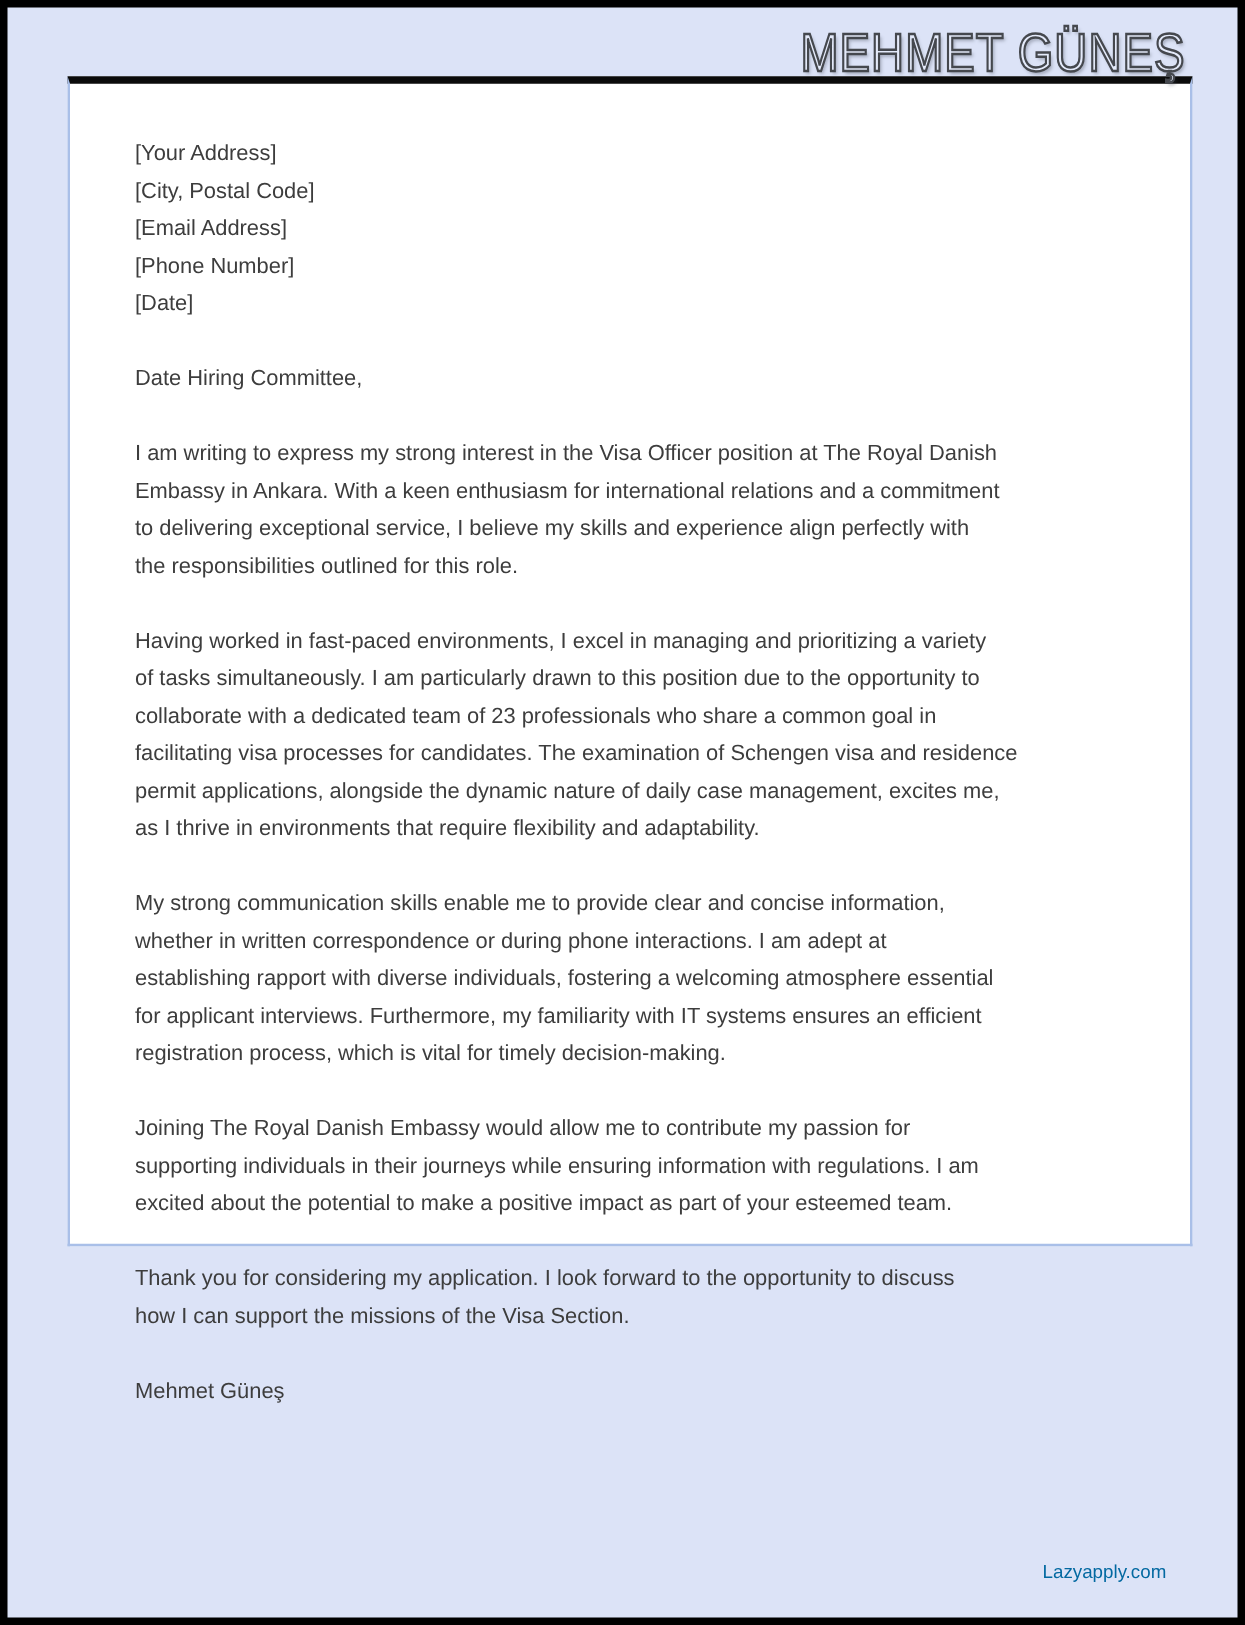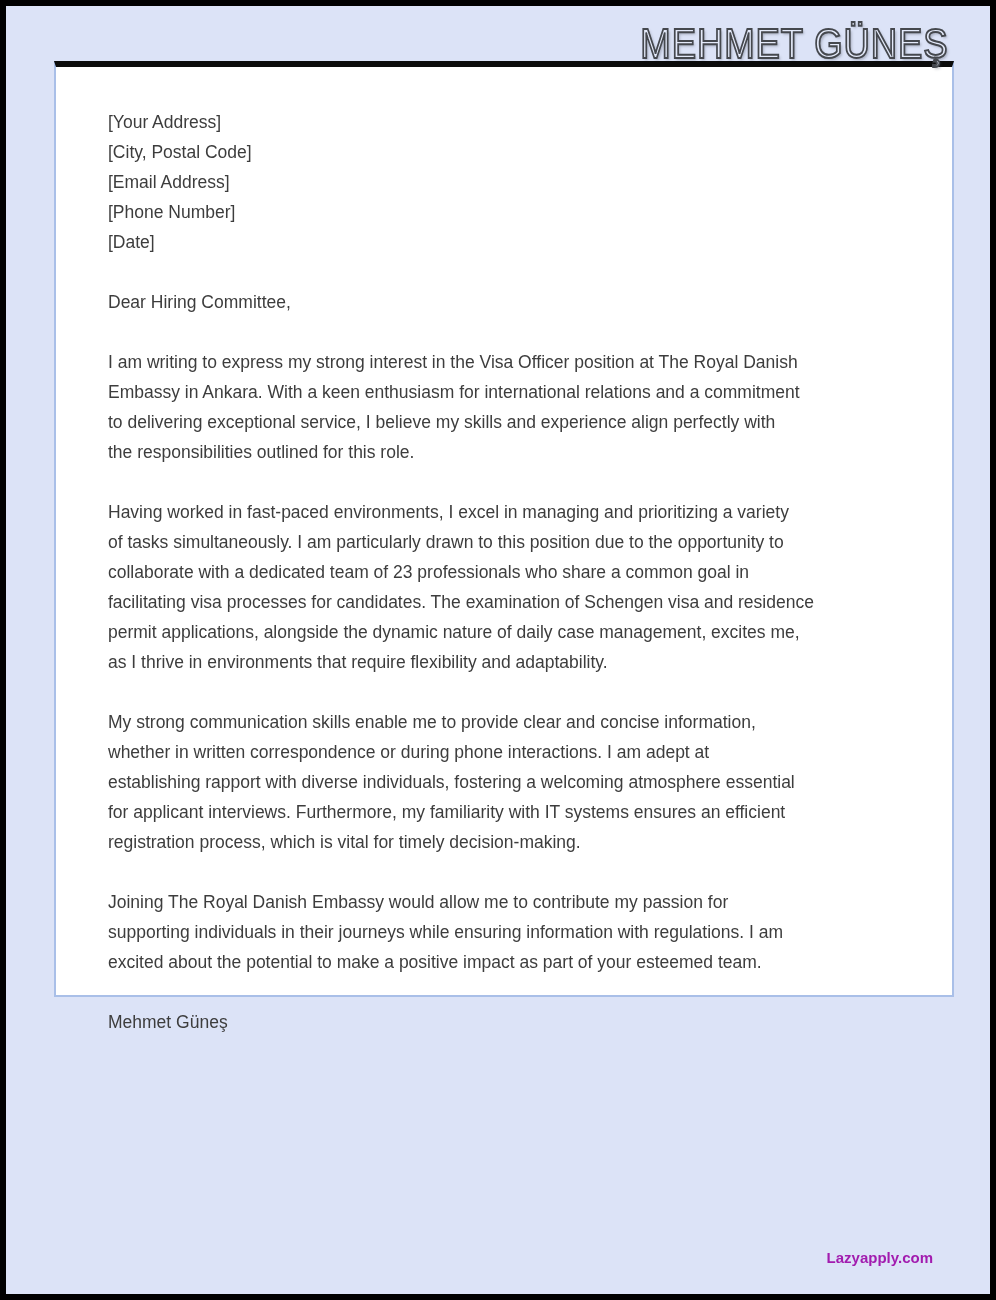--- a/index.html
+++ b/index.html
@@ -57,40 +57,39 @@
     white-space: pre-line;
     margin: 30px 0;
   }
   .block:first-child { margin-top: 0; }
 
   .watermark {
     position: absolute;
     top: 1243px;
     right: 57px;
     font-size: 15px;
-    color: #a21caf;
+    color: #0369a1;
     z-index: 4;
-    font-weight: bold;
   }
 </style>
 </head>
 <body>
 
 <h1 class="header-name">MEHMET GÜNEŞ</h1>
 
 <div class="page">
   <div class="content">
     <div class="block">[Your Address]
 [City, Postal Code]
 [Email Address]
 [Phone Number]
 [Date]</div>
 
 
-    <div class="block">Dear Hiring Committee,</div>
+    <div class="block">Date Hiring Committee,</div>
 
     <div class="block">I am writing to express my strong interest in the Visa Officer position at The Royal Danish
 Embassy in Ankara. With a keen enthusiasm for international relations and a commitment
 to delivering exceptional service, I believe my skills and experience align perfectly with
 the responsibilities outlined for this role.</div>
 
     <div class="block">Having worked in fast-paced environments, I excel in managing and prioritizing a variety
 of tasks simultaneously. I am particularly drawn to this position due to the opportunity to
 collaborate with a dedicated team of 23 professionals who share a common goal in
 facilitating visa processes for candidates. The examination of Schengen visa and residence
@@ -100,19 +99,21 @@
     <div class="block">My strong communication skills enable me to provide clear and concise information,
 whether in written correspondence or during phone interactions. I am adept at
 establishing rapport with diverse individuals, fostering a welcoming atmosphere essential
 for applicant interviews. Furthermore, my familiarity with IT systems ensures an efficient
 registration process, which is vital for timely decision-making.</div>
 
     <div class="block">Joining The Royal Danish Embassy would allow me to contribute my passion for
 supporting individuals in their journeys while ensuring information with regulations. I am
 excited about the potential to make a positive impact as part of your esteemed team.</div>
 
+    <div class="block">Thank you for considering my application. I look forward to the opportunity to discuss
+how I can support the missions of the Visa Section.</div>
 
 
     <div class="block">Mehmet Güneş</div>
   </div>
 </div>
 
 <div class="watermark">Lazyapply.com</div>
 
 </body></html>

